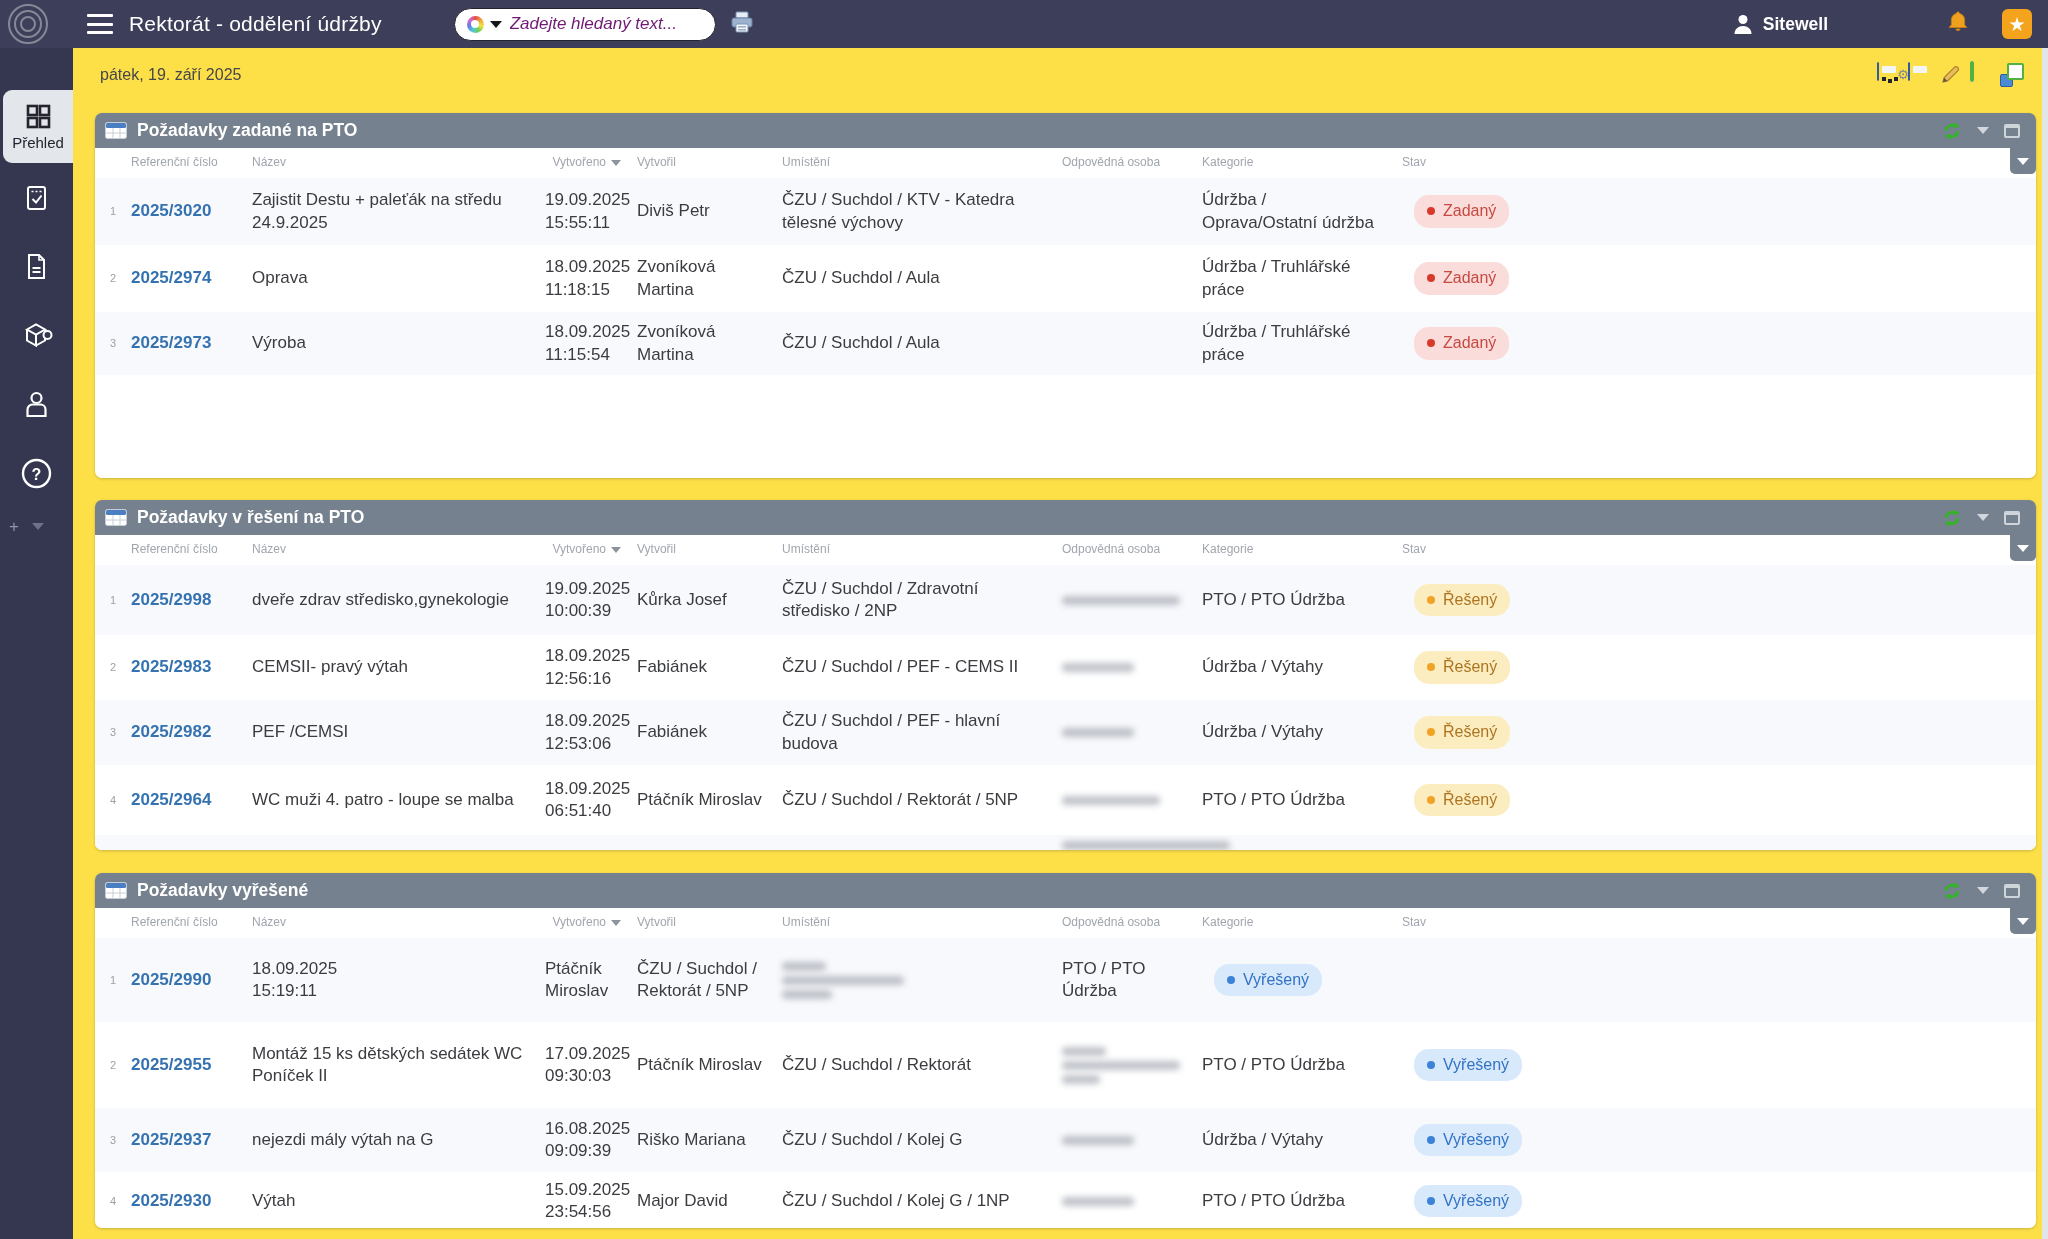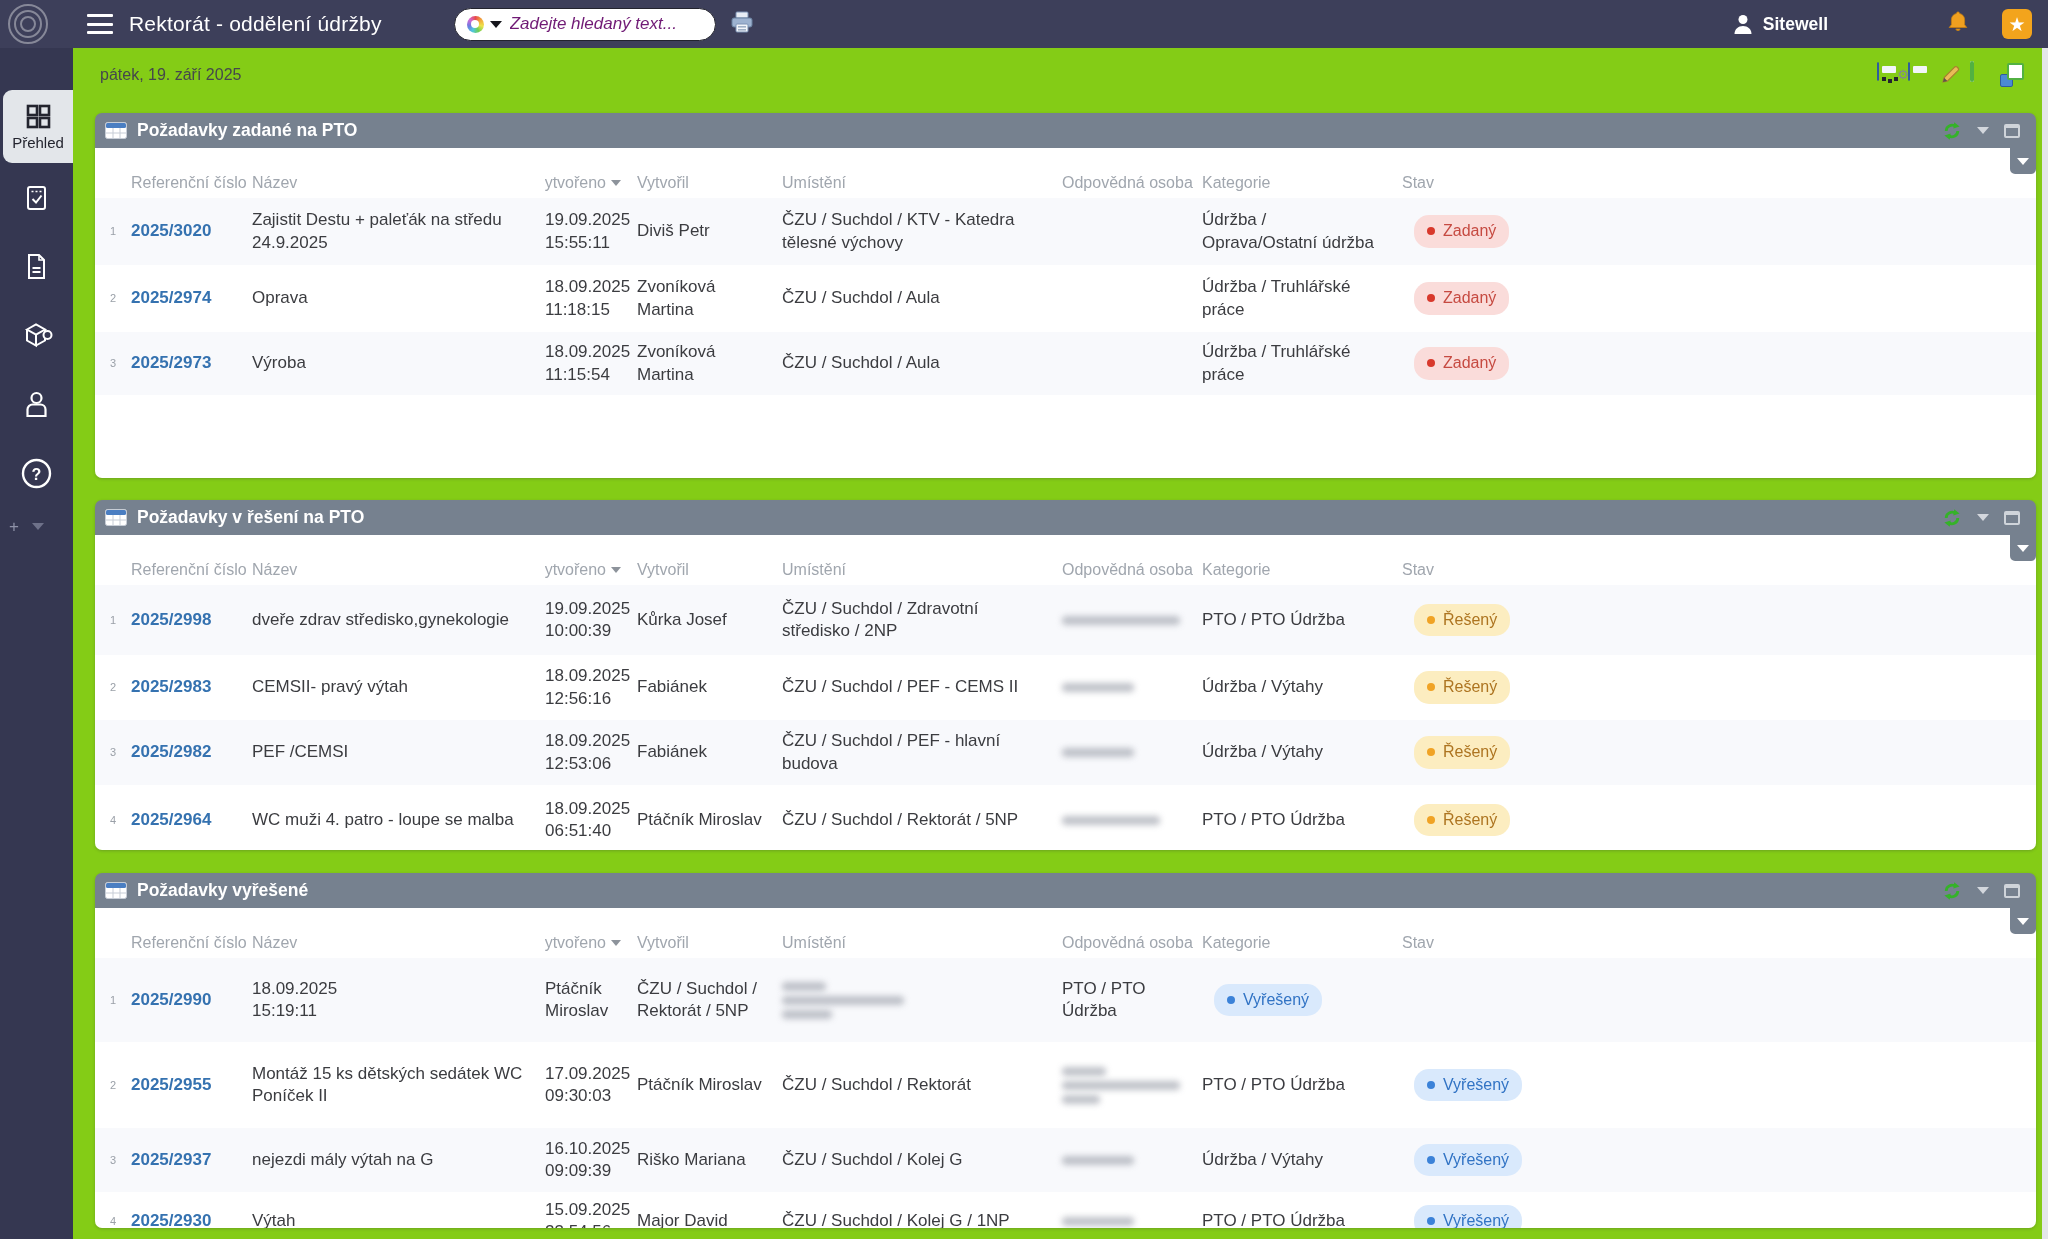--- a/index.html
+++ b/index.html
@@ -37,21 +37,21 @@
   .sidebar { position:absolute; top:0; left:0; width:73px; height:1239px; background:#353751; z-index:1; padding-top:90px; }
   .side-active { width:70px; margin-left:3px; height:73px; background:#e3e6ea; border-radius:9px 0 0 9px;
                  display:flex; flex-direction:column; align-items:center; justify-content:center; gap:4px; cursor:pointer; }
   .side-active .lbl { font-size:15px; color:#23242e; }
   .side-btn { width:73px; height:69px; display:flex; align-items:center; justify-content:center; cursor:pointer; }
   .side-extra { display:flex; align-items:center; gap:13px; padding-left:9px; margin-top:10px; color:#8f92a8; }
   .plus-g { font-size:17px; line-height:1; }
   .down-g { width:0; height:0; border-left:6px solid transparent; border-right:6px solid transparent; border-top:7px solid #6e7189; }
 
   
-  .content { position:absolute; top:48px; left:73px; width:1969px; height:1191px; background:#84cc16; }
+  .content { position:absolute; top:48px; left:73px; width:1969px; height:1191px; background:#fde047; }
   .date-label { position:absolute; top:18px; left:27px; font-size:16px; color:#45474c; }
   .tools { position:absolute; top:15px; right:18px; display:flex; gap:8px; align-items:center; }
   .tool { width:23px; height:23px; position:relative; cursor:pointer; }
   .disk { width:23px; height:23px; border-radius:4px; background:linear-gradient(#7ba3e0,#4877bd); border:1px solid #2f5d9e; position:relative; }
   .disk .label { position:absolute; left:4px; top:3px; width:14px; height:7px; background:#f2f5fa; border-radius:1px; }
   .disk .org i { position:absolute; width:4px; height:4px; background:#23242e; }
   .disk .org i:nth-child(1){ left:4px; top:14px; } .disk .org i:nth-child(2){ left:10px; top:16px; } .disk .org i:nth-child(3){ left:16px; top:14px; }
   .disk .gear { position:absolute; right:0px; bottom:-2px; font-size:13px; color:#83878f; }
   .win { width:23px; height:23px; border-radius:3px; border:2px solid #52b142; background:#fff; position:relative; }
   .win .band { position:absolute; left:0; top:0; right:0; height:5px; background:#52b142; }
@@ -69,21 +69,21 @@
   .ptitle { color:#fff; font-weight:bold; font-size:17.5px; margin-left:10px; flex:1; }
   .ph-icons { display:flex; align-items:center; gap:15px; margin-right:6px; }
   .chev { width:0; height:0; border-left:6px solid transparent; border-right:6px solid transparent; border-top:7px solid #d3d7dd; cursor:pointer; }
   .maxi { width:16px; height:14px; border:2px solid #cfd4da; border-top:4px solid #cfd4da; border-radius:2px; cursor:pointer; }
   .pbody { position:relative; background:#fff; border-radius:0 0 7px 7px; overflow:hidden; height:calc(100% - 35px); }
   .col-tab { position:absolute; top:0; right:0; width:26px; height:26px; background:#76818f; border-radius:0 0 5px 5px;
              display:flex; align-items:center; justify-content:center; z-index:3; cursor:pointer; }
   .col-tab i { width:0; height:0; border-left:6px solid transparent; border-right:6px solid transparent; border-top:7px solid #fff; }
 
   .grid { display:grid; grid-template-columns:36px 121px 293px 92px 145px 280px 140px 200px 160px 1fr; }
-  .thead { height:30px; align-items:center; color:#a0a6ae; font-size:16px;margin-top:20px; }
+  .thead { height:30px; align-items:center; color:#a0a6ae; font-size:12px; }
   .thead .c { overflow:hidden; white-space:nowrap; }
   .sortwrap { display:flex; align-items:center; justify-content:flex-end; gap:5px; }
   .sort-arrow { width:0; height:0; border-left:5px solid transparent; border-right:5px solid transparent; border-top:6px solid #8d939b; }
   .trow { align-items:center; font-size:17px; color:#3b3c40; cursor:pointer; }
   .trow:nth-child(odd) { background:#f8f9fc; }
   .c { padding-right:16px; line-height:1.3; }
   .c.num { font-size:11px; color:#9aa0a8; text-align:center; padding-right:0; }
   .reflink { color:#3572b0; font-weight:bold; text-decoration:none; }
   .c.created { text-align:left; display:flex; flex-direction:column; }
   .c.resp { display:flex; flex-direction:column; gap:5px; }
@@ -526,21 +526,21 @@
                   <span class="dot" style="background: rgb(59, 130, 216);"></span>
                   <span>Vyřešený</span>
                 </span></div>
       <div class="c"></div>
             </div>
             <div class="grid trow" style="min-height: 64px;">
       <div class="c num">3</div>
       <div class="c ref"><a href="#" class="reflink">2025/2937</a></div>
       <div class="c name">nejezdi mály výtah na G</div>
       <div class="c created">
-                <span>16.10.2025</span>
+                <span>16.08.2025</span>
                 <span>09:09:39</span>
               </div>
       <div class="c creator">Riško Mariana</div>
       <div class="c loc">ČZU / Suchdol / Kolej G</div>
       <div class="c resp">
                 <span class="blurline" style="width: 72px;"></span>
               </div>
       <div class="c cat">Údržba / Výtahy</div>
       <div class="c stat"><span class="badge" style="background: rgb(217, 233, 252); color: rgb(49, 115, 196);">
                   <span class="dot" style="background: rgb(59, 130, 216);"></span>

